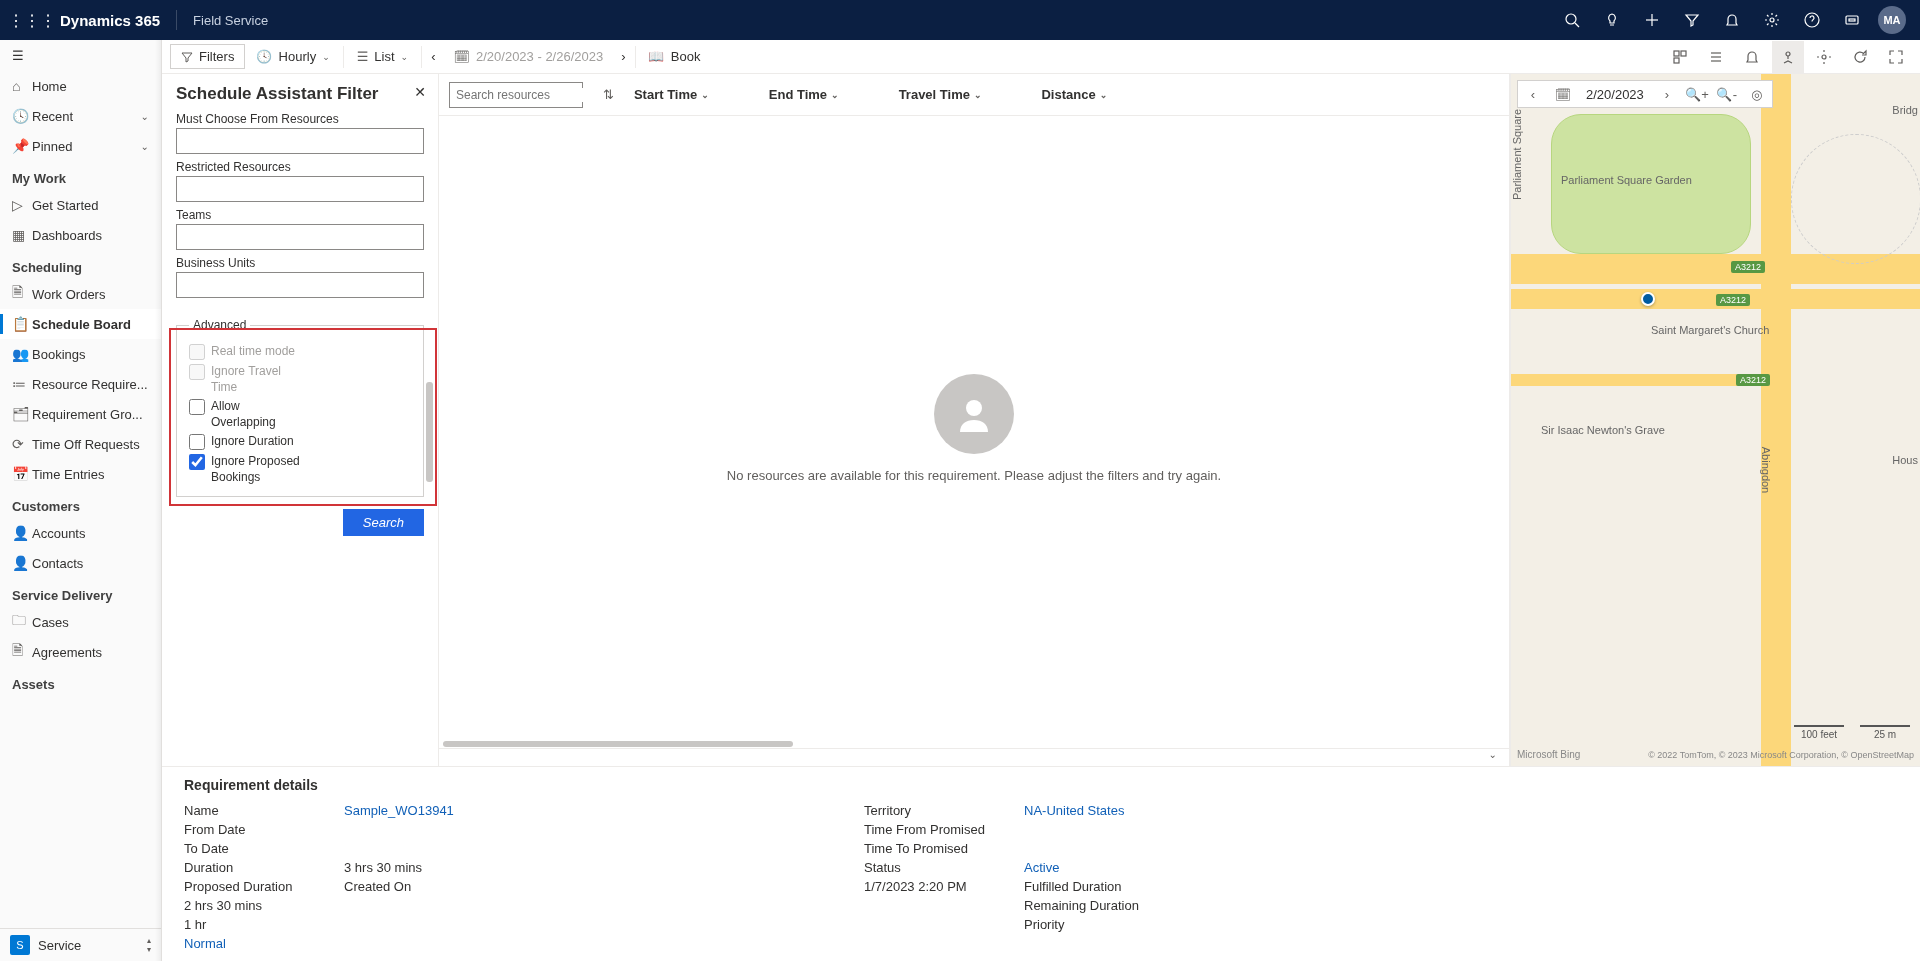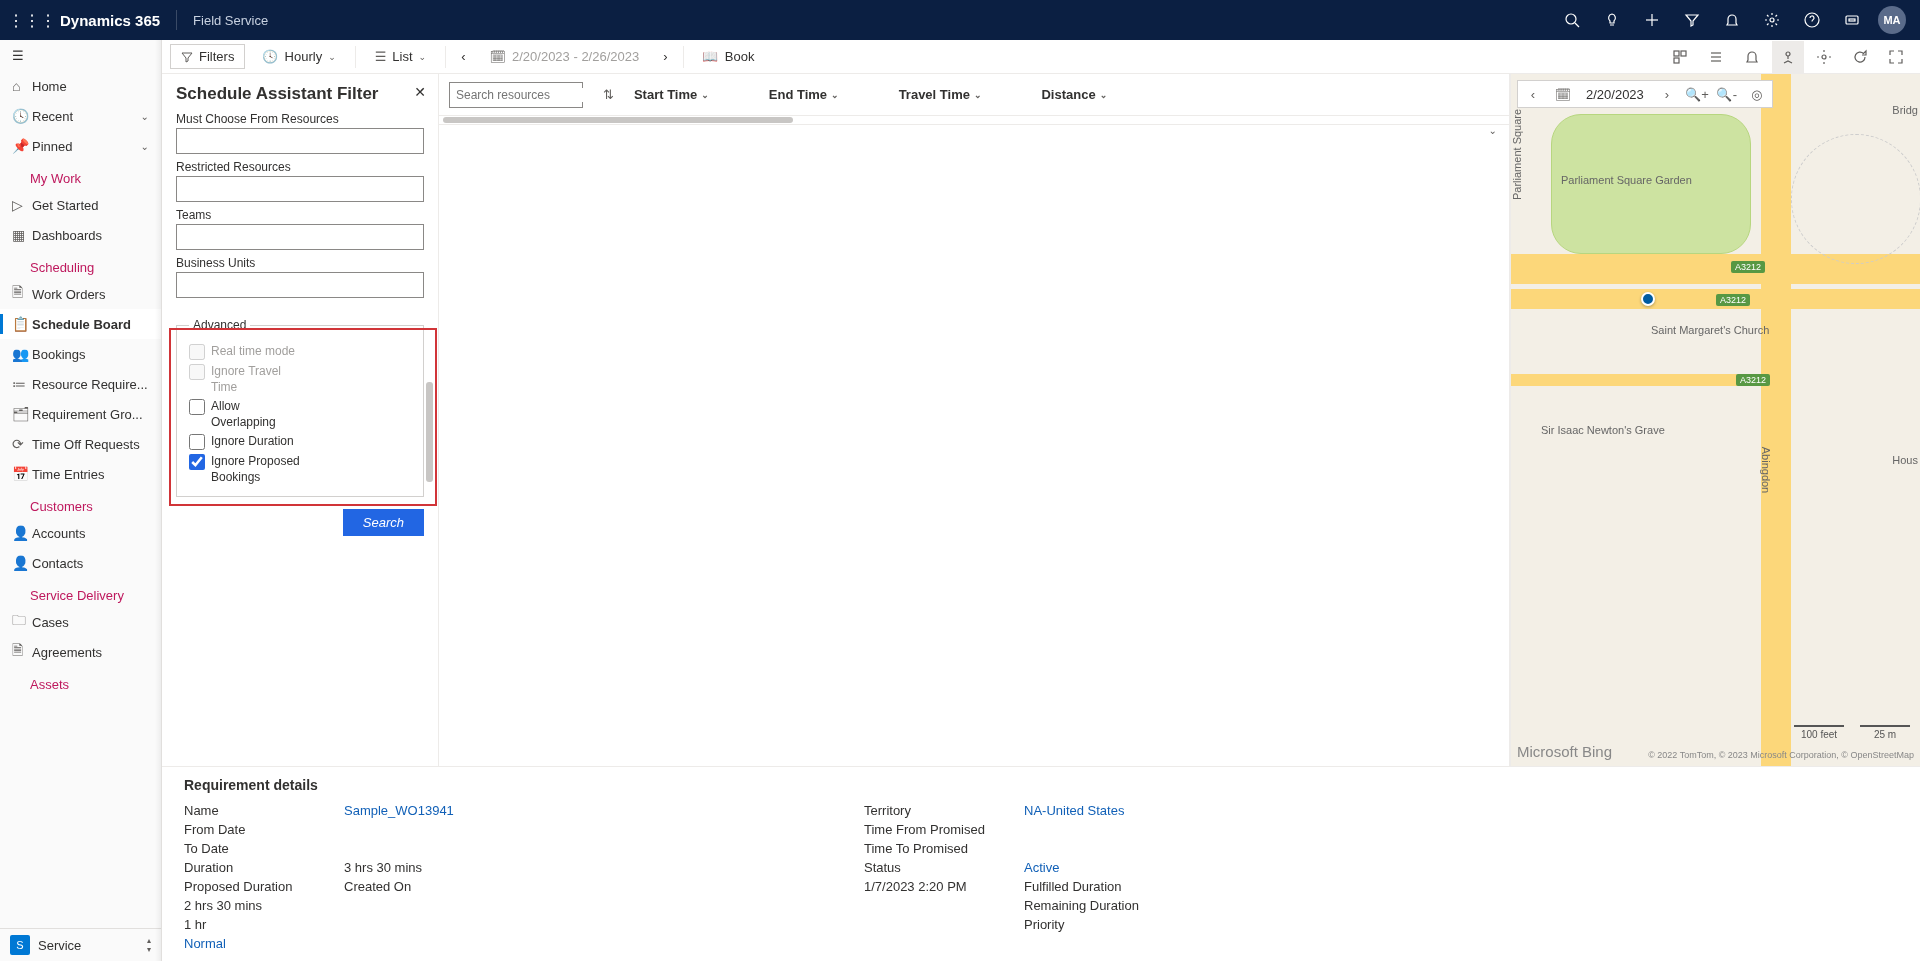--- a/index.html
+++ b/index.html
@@ -20,35 +20,35 @@
 .sidebar { width: 162px; border-right: 1px solid #e1dfdd; background: #fafafa; display: flex; flex-direction: column; overflow: hidden; position: relative; }
 .sidebar::after { content: ''; position: absolute; right: 0; top: 0; bottom: 0; width: 6px; background: linear-gradient(to left, rgba(0,0,0,0.05), transparent); pointer-events: none; }
 .content { flex: 1; display: flex; flex-direction: column; }
 
 
 .side-row { display: flex; align-items: center; height: 30px; padding: 0 12px; cursor: pointer; color: #323130; }
 .side-row .ic { width: 20px; font-size: 14px; color: #605e5c; }
 .side-row .chev { margin-left: auto; color: #605e5c; font-size: 10px; }
 .side-row.active { background: #fff; font-weight: 600; }
 .side-row.active::before { content: ''; width: 3px; height: 20px; background: #0078d4; position: absolute; left: 0; }
-.side-head { padding: 10px 12px 4px; font-weight: 400; font-size: 13px; color: #be185d; margin-left: 18px; }
+.side-head { padding: 10px 12px 4px; font-weight: 700; font-size: 13px; color: #404040; }
 .side-hamburger { padding: 8px 12px; cursor: pointer; }
 .side-bottom { margin-top: auto; border-top: 1px solid #e1dfdd; display: flex; align-items: center; padding: 6px 10px; }
 .side-bottom .sq { width: 20px; height: 20px; background: #0078d4; color: #fff; display: flex; align-items: center; justify-content: center; font-size: 11px; border-radius: 2px; margin-right: 8px; }
 .side-bottom .chev { margin-left: auto; display: flex; flex-direction: column; font-size: 8px; color: #605e5c; }
 
 
 .pg-head { height: 36px; display: flex; align-items: center; padding: 0 16px; border-bottom: 1px solid #edebe9; }
 .pg-head .title { font-weight: 600; font-size: 16px; }
 .pg-head .spacer { flex: 1; }
 .btn-outline { border: 1px solid #8a8886; background: #fff; padding: 4px 12px; cursor: pointer; font-size: 13px; }
 .pg-head .icon-sq { width: 32px; height: 32px; display: flex; align-items: center; justify-content: center; cursor: pointer; margin-left: 8px; }
 
 
-.toolbar { height: 34px; display: flex; align-items: center; padding: 0 8px; border-bottom: 1px solid #edebe9; gap: 6px; }
+.toolbar { height: 34px; display: flex; align-items: center; padding: 0 8px; border-bottom: 1px solid #edebe9; gap: 0; }
 .tb-item { display: flex; align-items: center; padding: 4px 10px; cursor: pointer; font-size: 13px; border: 1px solid transparent; }
 .tb-item.boxed { border: 1px solid #d2d0ce; }
 .tb-item .ic { margin-right: 6px; color: #605e5c; }
 .tb-item .chev { margin-left: 6px; font-size: 9px; color: #605e5c; }
 .tb-sep { width: 1px; height: 22px; background: #edebe9; margin: 0 2px; }
 .tb-right { margin-left: auto; display: flex; gap: 4px; }
 .tb-icon { width: 32px; height: 32px; display: flex; align-items: center; justify-content: center; cursor: pointer; }
 .tb-icon.active { background: #edebe9; }
 
 
@@ -86,21 +86,21 @@
 .map-pane { width: 410px; position: relative; background: #f3efe6; border-left: 1px solid #edebe9; overflow: hidden; }
 .map-toolbar { position: absolute; top: 6px; left: 6px; display: flex; background: #fff; border: 1px solid #d2d0ce; height: 28px; align-items: center; z-index: 5; }
 .map-toolbar .mt { width: 30px; display:flex; align-items:center; justify-content:center; cursor:pointer; color:#605e5c; }
 .map-toolbar .date { padding: 0 8px; font-size: 13px; }
 .map-bg { position: absolute; inset: 0; }
 .map-road { position: absolute; background: #fcd77a; }
 .map-park { position: absolute; background: #cde3a1; border: 1px solid #b7d67f; }
 .map-label { position: absolute; font-size: 11px; color: #666; white-space: nowrap; }
 .map-scale { position:absolute; bottom: 26px; right: 10px; display:flex; gap:16px; font-size:10px; color:#555; }
 .map-scale .bar { border-top: 2px solid #555; width: 50px; text-align:center; padding-top:2px; }
-.map-attr { position:absolute; bottom: 6px; left: 6px; font-size: 15px; color:#888; }
+.map-attr { position:absolute; bottom: 6px; left: 6px; font-size: 10px; color:#888; }
 .map-attr2 { position:absolute; bottom: 6px; right: 6px; font-size: 9px; color:#888; }
 .map-badge { position:absolute; background:#579843; color:#fff; font-size:9px; padding:1px 4px; border-radius:2px; }
 .map-pin { position:absolute; width:14px; height:14px; background:#005ba1; border:2px solid #fff; border-radius:50%; box-shadow:0 1px 3px rgba(0,0,0,0.3); }
 .map-circle { position: absolute; border:1px dashed #ccc; border-radius:50%; }
 
 
 .req { border-top: 1px solid #edebe9; padding: 10px 22px; display:flex; flex-direction:column; }
 .req h3 { font-size: 14px; font-weight: 600; margin-bottom: 10px; }
 .req-grid { display: grid; grid-template-columns: 160px 520px 160px 400px; row-gap: 4px; font-size: 13px; }
 .req-grid .lbl { color: #323130; }
@@ -405,20 +405,29 @@
               <span class="chev">⌄</span>
             </div>
           <div class="col-h" style="margin-left:40px;">
               <span>Travel Time</span>
               <span class="chev">⌄</span>
             </div>
           <div class="col-h" style="margin-left:40px;">
               <span>Distance</span>
               <span class="chev">⌄</span>
             </div>
+        </div>
+        <div class="no-res">
+          <div class="avatar-ph">
+              <svg width="40" height="40" viewBox="0 0 40 40" fill="#fff">
+                <circle cx="20" cy="14" r="8"></circle>
+                <path d="M6 38c0-8 6-12 14-12s14 4 14 12z"></path>
+              </svg>
+            </div>
+          <div>No resources are available for this requirement. Please adjust the filters and try again.</div>
         </div>
         <div class="hscroll">
             <div class="thumb"></div>
           </div>
         <div class="res-footer">
             <div class="tri">⌄</div>
           </div>
       </div>
 
       <div class="map-pane">

